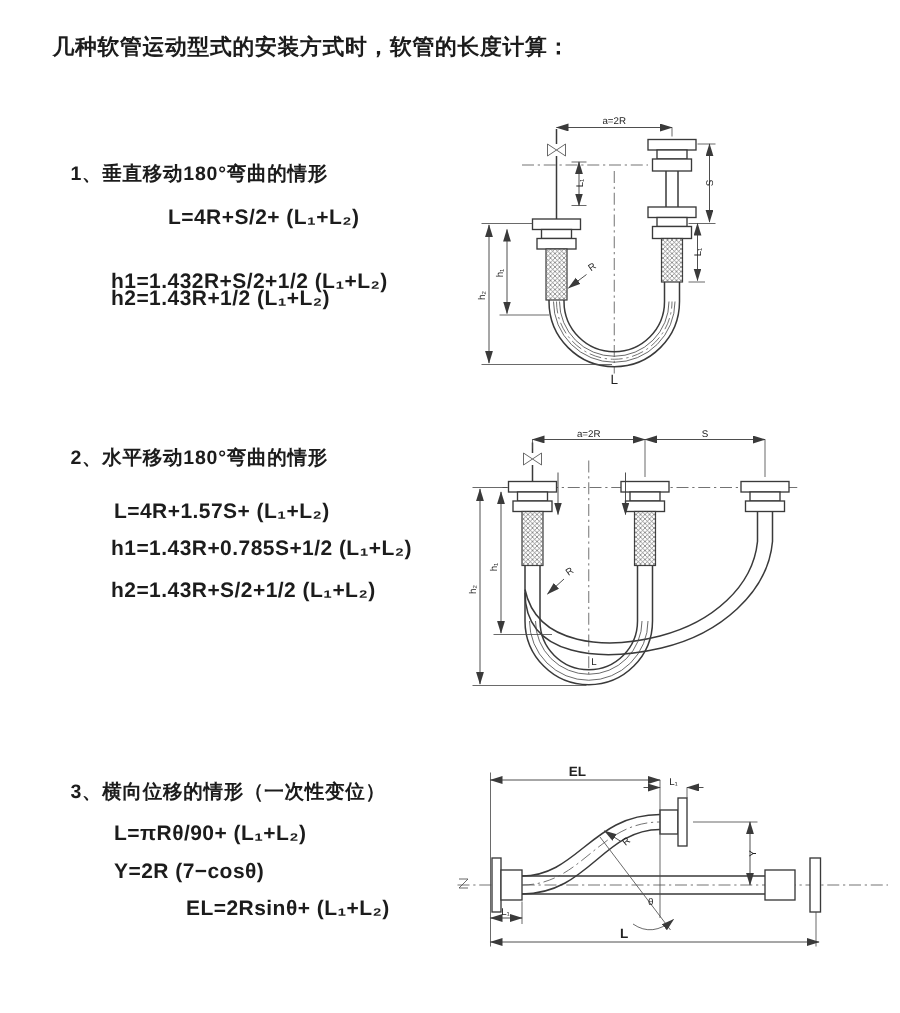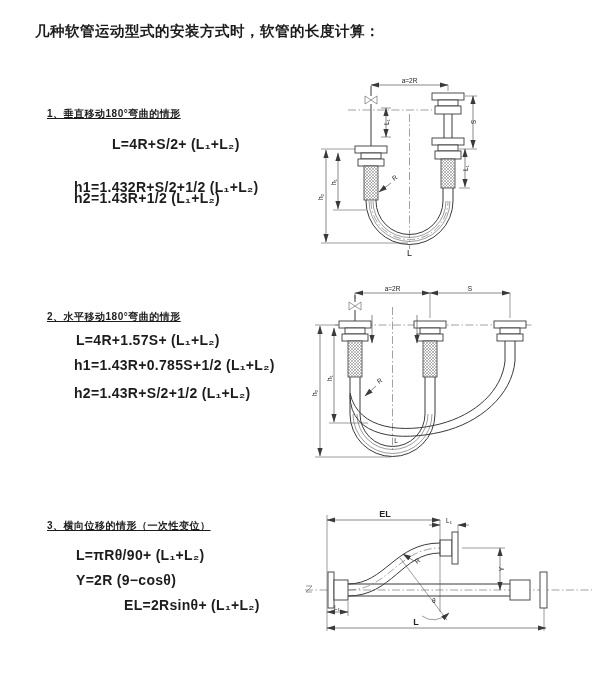--- a/index.html
+++ b/index.html
@@ -1,48 +1,48 @@
 <!DOCTYPE html>
 <html><head>
 <meta charset="utf-8">
 <style>
   html,body{margin:0;padding:0;background:#fff;}
   body{width:600px;height:675px;position:relative;overflow:hidden;
        font-family:"Liberation Sans","DejaVu Sans",sans-serif;color:#1c1c1c;}
   .abs{position:absolute;white-space:nowrap;}
   .doc-title{font-size:14.5px;font-weight:bold;letter-spacing:.5px;}
-  .sec-head{font-size:10px;font-weight:bold;letter-spacing:.5px;text-decoration:underline;}
+  .sec-head{font-size:13px;font-weight:bold;letter-spacing:.5px;}
   .formula{font-size:14px;font-weight:bold;letter-spacing:.3px;}
   svg{position:absolute;overflow:visible;}
   svg .ln{stroke:#3a3a3a;stroke-width:1;fill:none;}
   svg .fit{stroke:#3a3a3a;stroke-width:.9;fill:#fff;}
   svg .thin{stroke:#4a4a4a;stroke-width:.55;fill:none;}
   svg .cl{stroke:#555;stroke-width:.55;fill:none;stroke-dasharray:8 2.5 1.5 2.5;}
   svg .dim{stroke:#3a3a3a;stroke-width:.6;fill:none;}
   svg text{fill:#222;font-family:"Liberation Sans","DejaVu Sans",sans-serif;font-size:6.5px;}
   svg .big{font-size:9px;}
 </style>
 </head>
 <body>
 
 <div class="abs doc-title" style="left:35px;top:22px;">几种软管运动型式的安装方式时，软管的长度计算：</div>
 
 <div class="abs sec-head" style="left:47px;top:107px;">1、垂直移动180°弯曲的情形</div>
 <div class="abs formula" style="left:76px;top:136px;margin-left:36px;">L=4R+S/2+ (L₁+L₂)</div>
 <div class="abs formula" style="left:74px;top:179px;">h1=1.432R+S/2+1/2 (L₁+L₂)</div>
 <div class="abs formula" style="left:74px;top:190px;">h2=1.43R+1/2 (L₁+L₂)</div>
 
-<div class="abs sec-head" style="left:47px;top:310px;text-align:right;">2、水平移动180°弯曲的情形</div>
+<div class="abs sec-head" style="left:47px;top:296px;text-align:right;">2、水平移动180°弯曲的情形</div>
 <div class="abs formula" style="left:76px;top:332px;">L=4R+1.57S+ (L₁+L₂)</div>
 <div class="abs formula" style="left:74px;top:357px;">h1=1.43R+0.785S+1/2 (L₁+L₂)</div>
 <div class="abs formula" style="left:74px;top:385px;text-align:right;">h2=1.43R+S/2+1/2 (L₁+L₂)</div>
 
 <div class="abs sec-head" style="left:47px;top:519px;">3、横向位移的情形（一次性变位）</div>
 <div class="abs formula" style="left:76px;top:547px;text-align:center;">L=πRθ/90+ (L₁+L₂)</div>
-<div class="abs formula" style="left:76px;top:572px;">Y=2R (9−cosθ)</div>
+<div class="abs formula" style="left:76px;top:572px;">Y=2R (7−cosθ)</div>
 <div class="abs formula" style="left:76px;top:597px;padding-left:48px;">EL=2Rsinθ+ (L₁+L₂)</div>
 
 <svg style="left:316px;top:70px;" width="275" height="192" viewBox="0 0 275 192">
   <defs>
     <marker id="ar1" markerWidth="9" markerHeight="6" refX="8" refY="2.6" orient="auto-start-reverse" markerUnits="userSpaceOnUse">
       <path d="M0,0 L8.5,2.6 L0,5.2 z" fill="#3a3a3a"></path>
     </marker>
     <pattern id="hb1" width="3" height="3" patternUnits="userSpaceOnUse">
       <path d="M0,3 L3,0 M0,0 L3,3" stroke="#666" stroke-width="0.45"></path>
     </pattern>

